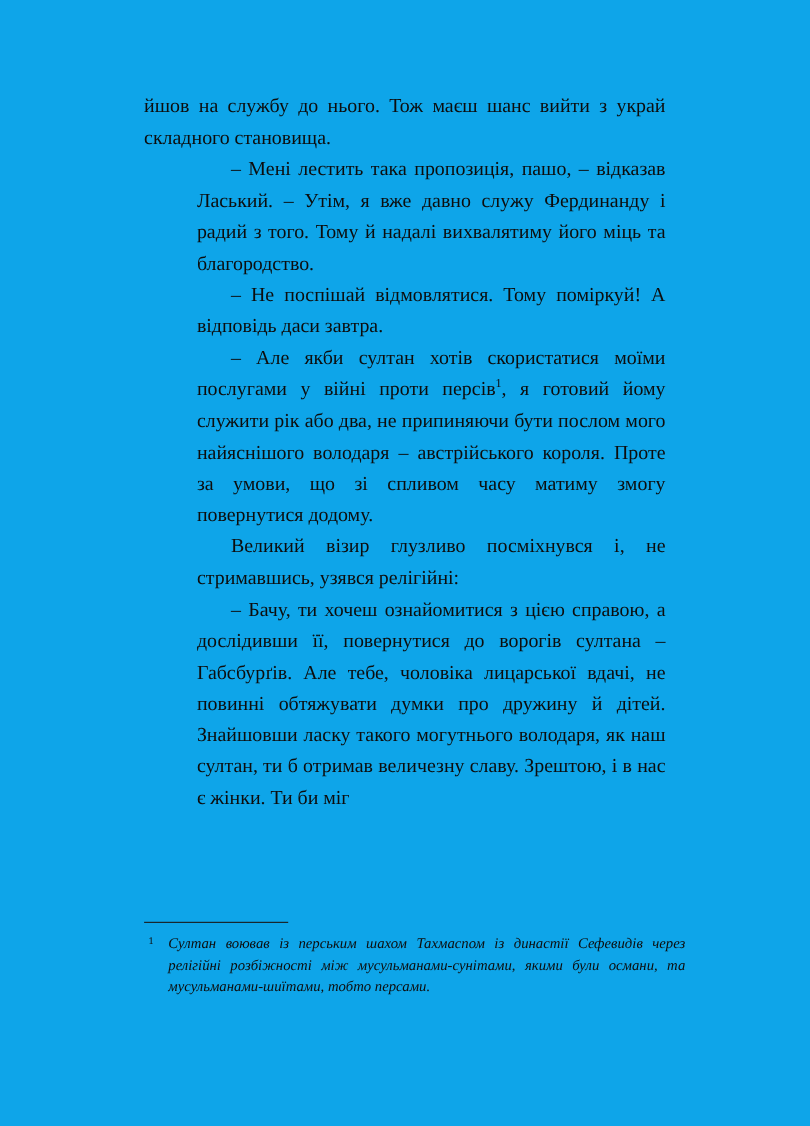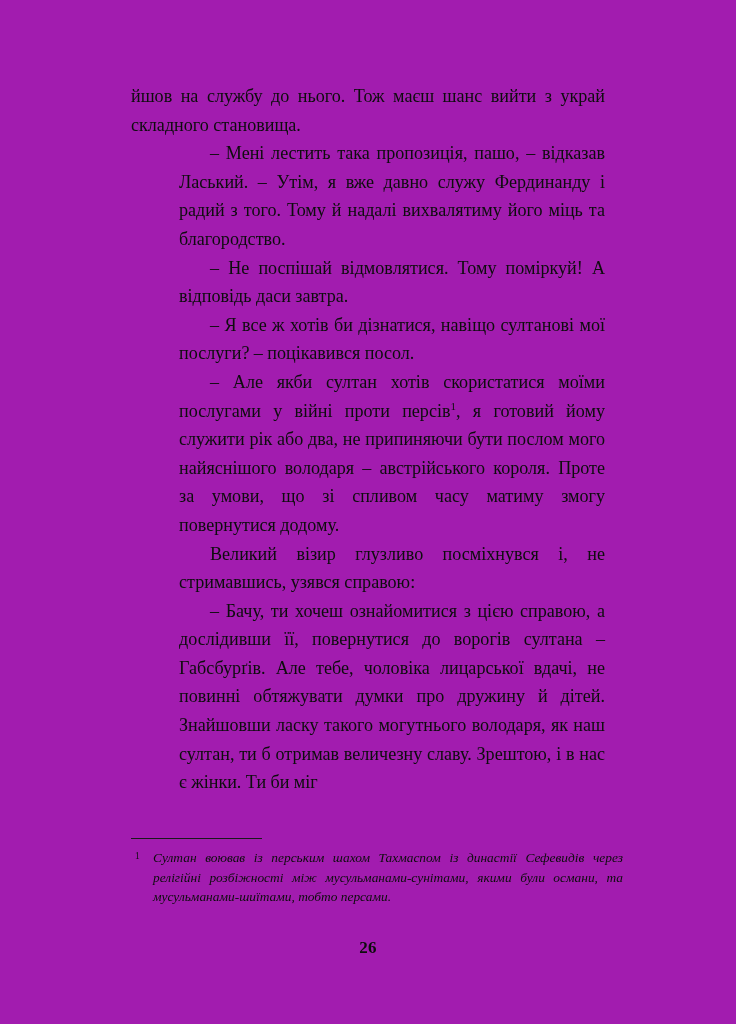--- a/index.html
+++ b/index.html
@@ -15,21 +15,21 @@
     color: #0d0d0d;
     overflow: hidden;
   }
 
   .page {
     position: absolute;
     left: 0;
     top: 0;
     width: 736px;
     height: 1024px;
-    background: #a21caf;
+    background: #0ea5e9;
   }
 
   
   .textblock {
     position: absolute;
     left: 131px;
     top: 82px;
     width: 474px;
   }
 
@@ -111,35 +111,33 @@
 
   <div class="textblock">
 
     <p class="para flush">йшов на службу до нього. Тож маєш шанс вийти з украй складного становища.</p>
 
     <p class="para indent">– Мені лестить така пропозиція, пашо, – відказав Ласький. – Утім, я вже давно служу Фердинанду і радий з того. Тому й надалі вихвалятиму його міць та благородство.</p>
 
 
     <p class="para indent">– Не поспішай відмовлятися. Тому поміркуй! А відповідь даси завтра.</p>
 
-    <p class="para indent">– Я все ж хотів би дізнатися, навіщо султанові мої послуги? – поцікавився посол.</p>
 
 
 
     <p class="para indent"><span>– Але якби султан хотів скористатися моїми послугами у війні проти персів</span><sup class="fnref">1</sup><span>, я готовий йому служити рік або два, не припиняючи бути послом мого найяснішого володаря – австрійського короля. Проте за умови, що зі спливом часу матиму змогу повернутися додому.</span></p>
 
-    <p class="para indent">Великий візир глузливо посміхнувся і, не стримавшись, узявся справою:</p>
+    <p class="para indent">Великий візир глузливо посміхнувся і, не стримавшись, узявся релігійні:</p>
 
     <p class="para indent">– Бачу, ти хочеш ознайомитися з цією справою, а дослідивши її, повернутися до ворогів султана – Габсбурґів. Але тебе, чоловіка лицарської вдачі, не повинні обтяжувати думки про дружину й дітей. Знайшовши ласку такого могутнього володаря, як наш султан, ти б отримав величезну славу. Зрештою, і в нас є жінки. Ти би міг</p>
 
   </div>
 
   <div class="footnote-zone">
     <div class="footnote-rule"></div>
     <p class="footnote">
       <span class="footnote-marker">1</span>
       <span class="footnote-text">Султан воював із перським шахом Тахмаспом із династії Сефевидів через релігійні розбіжності між мусульманами-сунітами, якими були османи, та мусульманами-шиїтами, тобто персами.</span>
     </p>
   </div>
 
-  <div class="folio">26</div>
 
 </div>
 
 </body></html>

